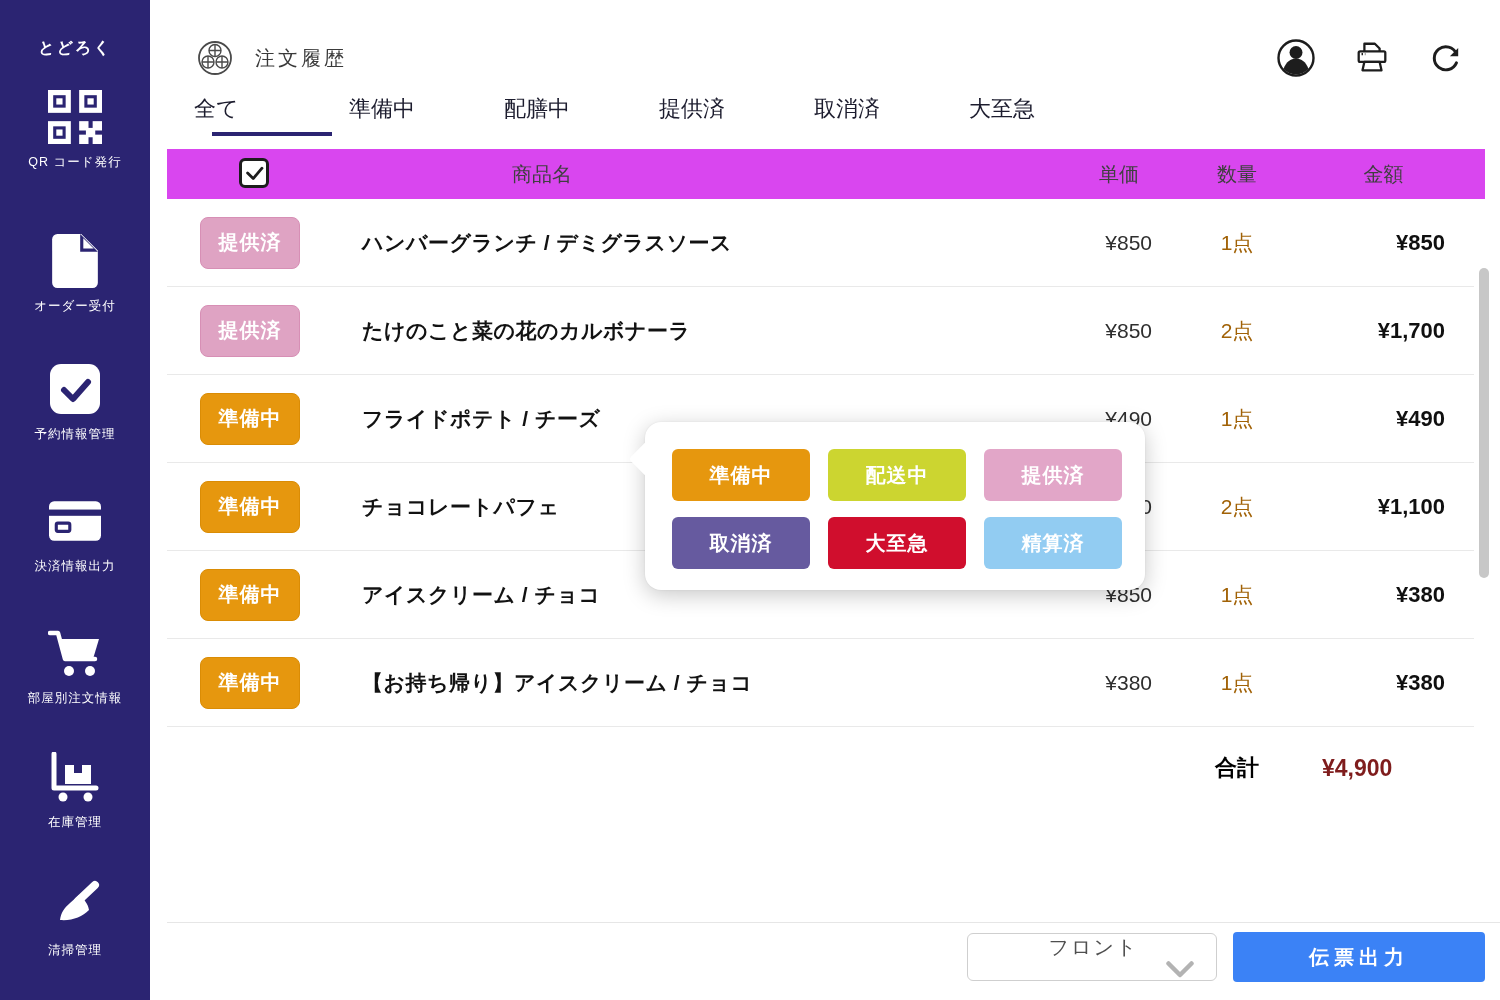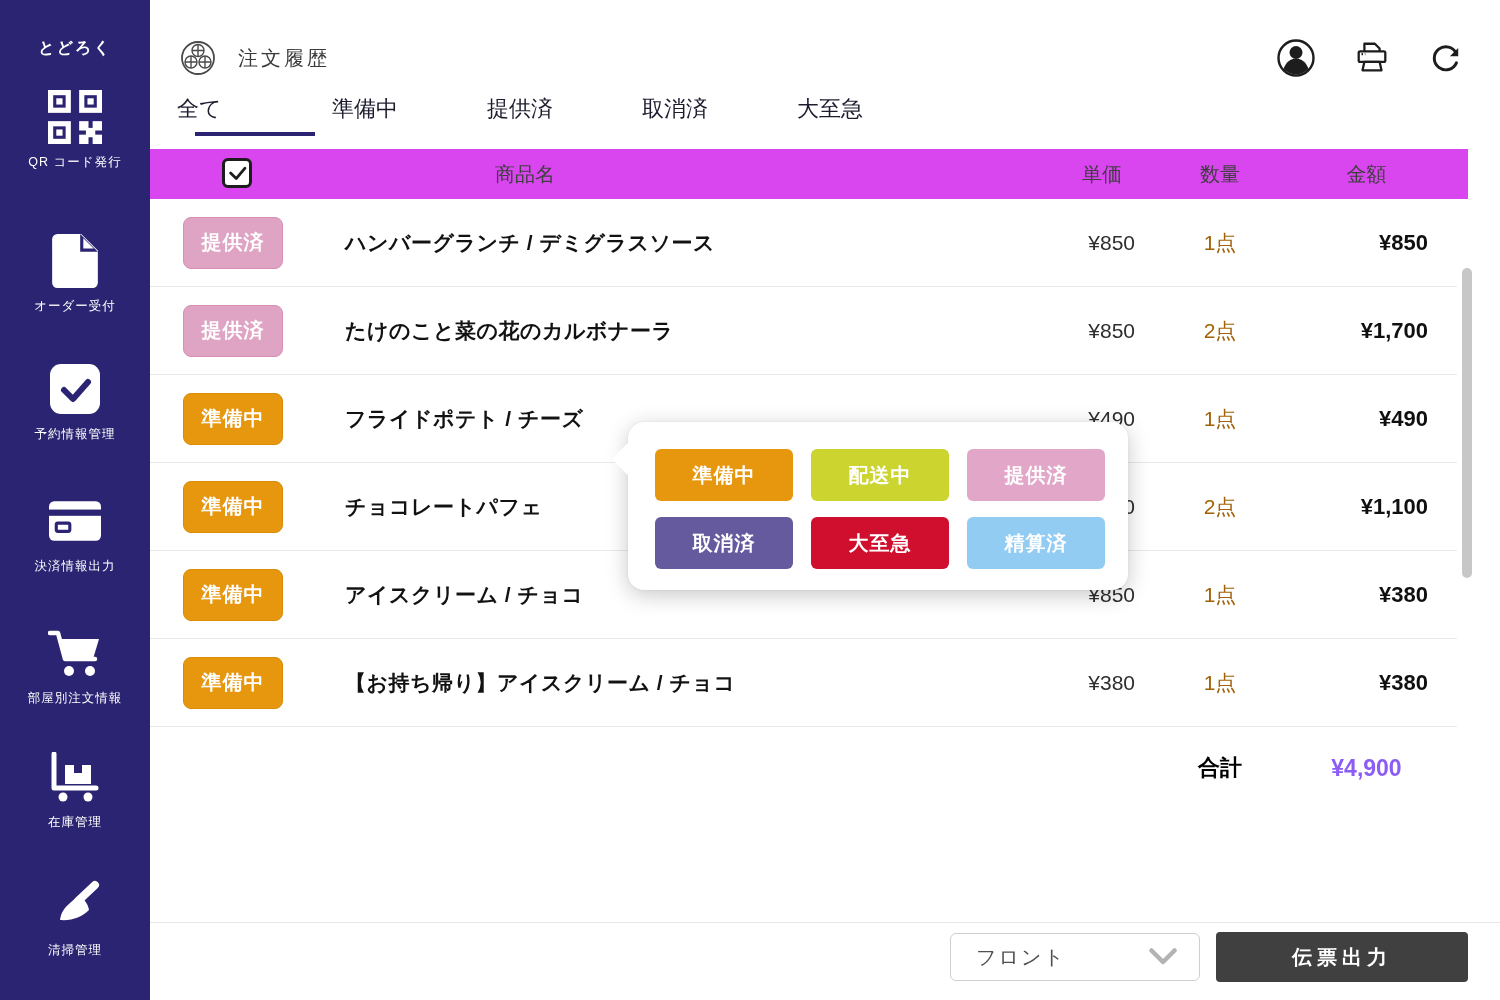--- a/index.html
+++ b/index.html
@@ -1,18 +1,18 @@
 <!DOCTYPE html>
 <html><head>
 <meta charset="utf-8">
 <style>
   * { margin:0; padding:0; box-sizing:border-box; }
   html,body { width:1500px; height:1000px; overflow:hidden; background:#fff;
     font-family:"Liberation Sans","DejaVu Sans",sans-serif; }
-  .app { display:flex; width:1500px; height:1000px; }
+  .app { display:flex; width:1500px; height:1000px;gap:17px; }
 
   
   .sidebar { position:relative; width:150px; height:1000px; background:#2b2472; flex:0 0 150px; }
   .brand { position:absolute; top:38px; width:100%; text-align:center; color:#fff;
     font-size:16px; font-weight:bold; letter-spacing:2px; }
   .nav-item { position:absolute; width:100%; text-align:center; cursor:pointer; }
   .nav-icon { display:flex; justify-content:center; align-items:center; height:58px; }
   .nav-label { display:block; margin-top:8px; color:#fff; font-size:12.5px; letter-spacing:1px; }
 
   
@@ -46,21 +46,21 @@
     border-radius:8px; color:#fff; font-size:20px; font-weight:600; letter-spacing:1px; cursor:pointer; }
   .badge[data-color="pink"]   { background:#dfa3c3; border:1px solid #d78fb5; }
   .badge[data-color="orange"] { background:#e6970e; border:1px solid #da8c05; }
   .c-name { font-size:21px; font-weight:600; color:#121212; letter-spacing:0.5px; }
   .c-unit { font-size:21px; color:#2e2e2e; text-align:right; }
   .c-qty  { font-size:21px; color:#a16207; text-align:center; }
   .c-amount { font-size:22px; font-weight:700; color:#101010; text-align:right; }
 
   .total-row { height:82px; }
   .total-label { font-size:22px; font-weight:700; color:#000000; text-align:center; }
-  .total-amount { font-size:23px; font-weight:700; color:#8b5cf6; text-align:center; }
+  .total-amount { font-size:23px; font-weight:700; color:#7f1d1d; text-align:left; }
 
   
   .popup { position:absolute; left:478px; top:422px; width:500px; height:168px; background:#fff;
     border-radius:16px; box-shadow:0 5px 22px rgba(0,0,0,.22), 0 0 2px rgba(0,0,0,.08);
     display:grid; grid-template-columns:repeat(3,138px); grid-auto-rows:52px;
     gap:16px 18px; padding:27px 25px 21px 27px; z-index:20; }
   .popup-tail { position:absolute; left:-11px; top:24px; width:26px; height:26px; background:#fff;
     transform:rotate(45deg); border-radius:4px; }
   .pbtn { border:none; border-radius:6px; color:#fff; font-size:20px; font-weight:600;
     letter-spacing:1px; cursor:pointer; font-family:inherit; }
@@ -71,24 +71,24 @@
   .pbtn[data-color="red"]    { background:#d00e2d; }
   .pbtn[data-color="blue"]   { background:#92ccf2; }
 
   .scroll-thumb { position:absolute; left:1312px; top:268px; width:10px; height:310px;
     background:#c7c7c7; border-radius:5px; cursor:grab; }
 
   
   .footer { position:absolute; left:0; top:922px; width:1350px; border-top:1px solid #e6e6e6; }
   .select { position:absolute; left:800px; top:10px; width:250px; height:48px; background:#fff;
     border:1px solid #cfcfcf; border-radius:6px; display:flex; align-items:center;
-    padding:0 22px 0 25px; cursor:pointer; }
+    padding:0 22px 0 25px; cursor:pointer;flex-direction:column; }
   .select-value { font-size:20px; color:#4f4f4f; letter-spacing:2px; }
   .chev { margin-left:auto; display:flex; }
-  .print-btn { position:absolute; left:1066px; top:9px; width:252px; height:50px; background:#404040;
+  .print-btn { position:absolute; left:1066px; top:9px; width:252px; height:50px; background:#3b82f6;
     color:#fff; border:none; border-radius:4px; font-size:20px; font-weight:600; letter-spacing:5px;
     cursor:pointer; font-family:inherit; }
 </style>
 </head>
 <body>
 
 <div class="app">
 
   <aside class="sidebar">
     <div class="brand">とどろく</div>
@@ -227,20 +227,21 @@
             <path d="M32.5 25a13.2 13.2 0 1 1 0-10.5" fill="none" stroke="#1d1d1d" stroke-width="3.4" stroke-linecap="round"></path>
             <path d="M34.5 8v9.5H25z" fill="#1d1d1d"></path>
           </svg>
         </button>
       </div>
     </header>
 
     <div class="tabs">
       <div class="tab active">全て</div>
       <div class="tab">準備中</div>
+      <div class="tab">配膳中</div>
       <div class="tab">提供済</div>
       <div class="tab">取消済</div>
       <div class="tab">大至急</div>
     </div>
 
     <div class="thead">
       <div><span class="checkbox">
         <svg width="24" height="24" viewBox="0 0 30 30">
               <path d="M7 15l7 7 11-13" stroke="#1d1d1d" stroke-width="3.5" fill="none" stroke-linecap="round" stroke-linejoin="round"></path>
             </svg>

